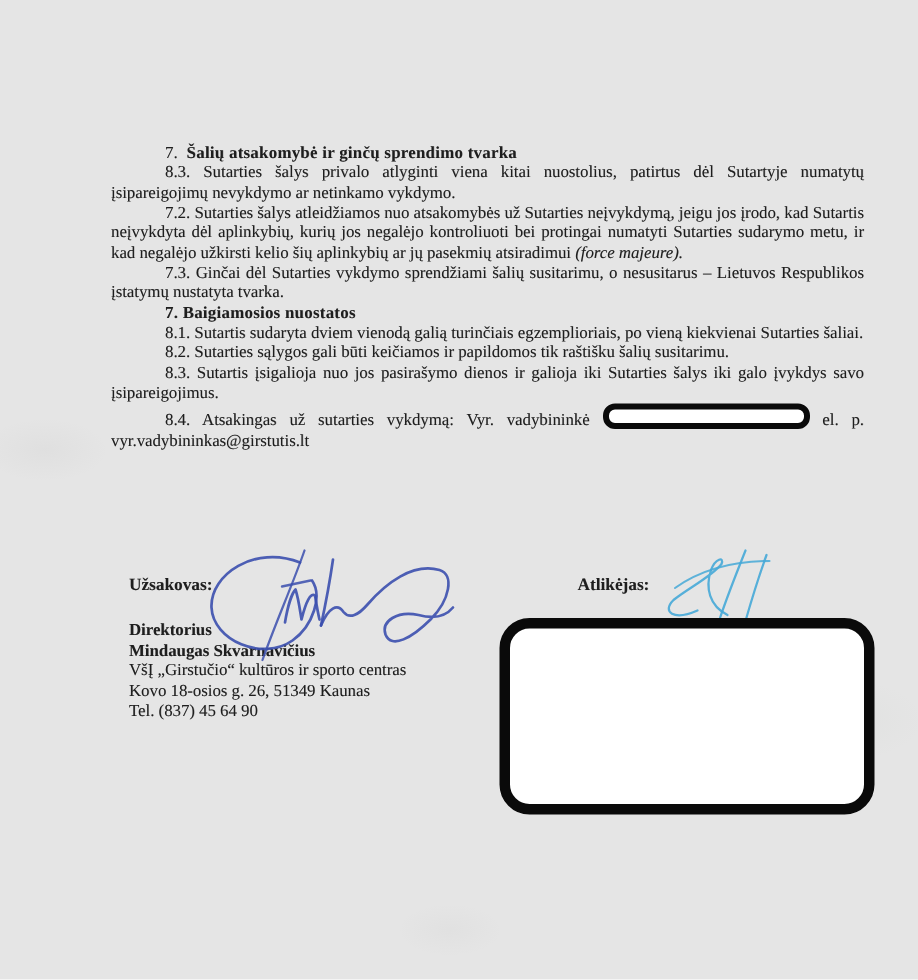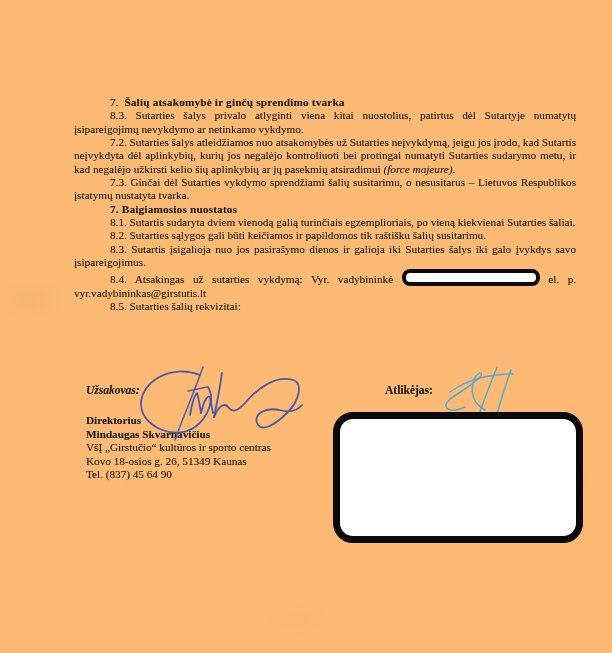--- a/index.html
+++ b/index.html
@@ -1,17 +1,17 @@
 <!DOCTYPE html>
 <html><head>
 <meta charset="utf-8">
 <style>
   html,body { margin:0; padding:0; background:#ffffff; }
   .page {
-    position:relative; width:612px; height:653px; background:#fdba74;
+    position:relative; width:612px; height:653px; background:#e5e5e5;
     font-family:"Liberation Serif","DejaVu Serif",serif; color:#1e1e1e;
     overflow:hidden;
   }
   .noise {
     position:absolute; inset:0; pointer-events:none;
     background:
       radial-gradient(60px 30px at 30px 300px, rgba(120,120,120,0.05), transparent 70%),
       radial-gradient(80px 40px at 560px 480px, rgba(140,160,140,0.05), transparent 70%),
       radial-gradient(50px 25px at 300px 620px, rgba(120,120,120,0.04), transparent 70%);
   }
@@ -31,21 +31,21 @@
   }
   .redact-large {
     position:absolute; left:333px; top:412px; width:250px; height:131px;
     box-sizing:border-box; border:7px solid #0a0a0a; border-radius:20px;
     background:#ffffff; z-index:5;
   }
   .sig-label {
     position:absolute; font-weight:bold; font-size:11.5px;
     text-shadow:0.2px 0.2px 0.4px rgba(25,25,25,0.35);
   }
-  .label-uzsakovas { left:86px; top:384px;font-style:italic; }
+  .label-uzsakovas { left:86px; top:384px; }
   .label-atlikejas { left:348px; top:384px;margin-left:37px; }
   .left-info {
     position:absolute; left:86px; top:414px; font-size:11.2px; line-height:13.5px;
     text-shadow:0.2px 0.2px 0.4px rgba(25,25,25,0.35);
   }
   .left-info .bold { font-weight:bold; }
   .sig-svg { position:absolute; pointer-events:none; }
   .sig-blue { left:125px; top:355px; z-index:6; }
   .sig-teal { left:435px; top:362px; z-index:4; }
   .sig-svg path { fill:none; stroke-linecap:round; stroke-linejoin:round; }
@@ -60,21 +60,20 @@
     <p class="h7"><span>7.</span><span class="numgap"></span><b>Šalių atsakomybė ir ginčų sprendimo tvarka</b></p>
     <p>8.3. Sutarties šalys privalo atlyginti viena kitai nuostolius, patirtus dėl Sutartyje numatytų įsipareigojimų nevykdymo ar netinkamo vykdymo.</p>
     <p><span>7.2. Sutarties šalys atleidžiamos nuo atsakomybės už Sutarties neįvykdymą, jeigu jos įrodo, kad Sutartis neįvykdyta dėl aplinkybių, kurių jos negalėjo kontroliuoti bei protingai numatyti Sutarties sudarymo metu, ir kad negalėjo užkirsti kelio šių aplinkybių ar jų pasekmių atsiradimui</span> <i>(force majeure).</i></p>
     <p>7.3. Ginčai dėl Sutarties vykdymo sprendžiami šalių susitarimu, o nesusitarus – Lietuvos Respublikos įstatymų nustatyta tvarka.</p>
 
     <p class="h8"><b>7. Baigiamosios nuostatos</b></p>
     <p>8.1. Sutartis sudaryta dviem vienodą galią turinčiais egzemplioriais, po vieną kiekvienai Sutarties šaliai.</p>
     <p>8.2. Sutarties sąlygos gali būti keičiamos ir papildomos tik raštišku šalių susitarimu.</p>
     <p>8.3. Sutartis įsigalioja nuo jos pasirašymo dienos ir galioja iki Sutarties šalys iki galo įvykdys savo įsipareigojimus.</p>
     <p><span>8.4. Atsakingas už sutarties vykdymą: Vyr. vadybininkė</span> <span class="redact-inline"></span> <span>el. p. vyr.vadybininkas@girstutis.lt</span></p>
-    <p>8.5. Sutarties šalių rekvizitai:</p>
   </div>
 
   <div class="sig-label label-uzsakovas">Užsakovas:</div>
   <div class="sig-label label-atlikejas">Atlikėjas:</div>
 
   <svg class="sig-svg sig-blue" width="185" height="95" viewBox="0 0 185 95">
     <path d="M 75,20 C 45,8 15,28 16,50 C 17,72 50,86 70,72 C 84,62 90,42 83,32" stroke-width="1.8" opacity="0.9" stroke="#3b4fae"></path>
     <path d="M 78,12 C 70,35 58,62 50,85" stroke-width="1.5" opacity="0.85" stroke="#3b4fae"></path>
     <path d="M 63,36 L 82,32" stroke-width="1.6" opacity="0.85" stroke="#3b4fae"></path>
     <path d="M 65,60 C 67,48 70,40 72,38 C 74,44 75,52 76,58 C 79,46 82,40 85,42 C 86,48 87,54 88,58" stroke-width="1.8" opacity="0.9" stroke="#3b4fae"></path>

